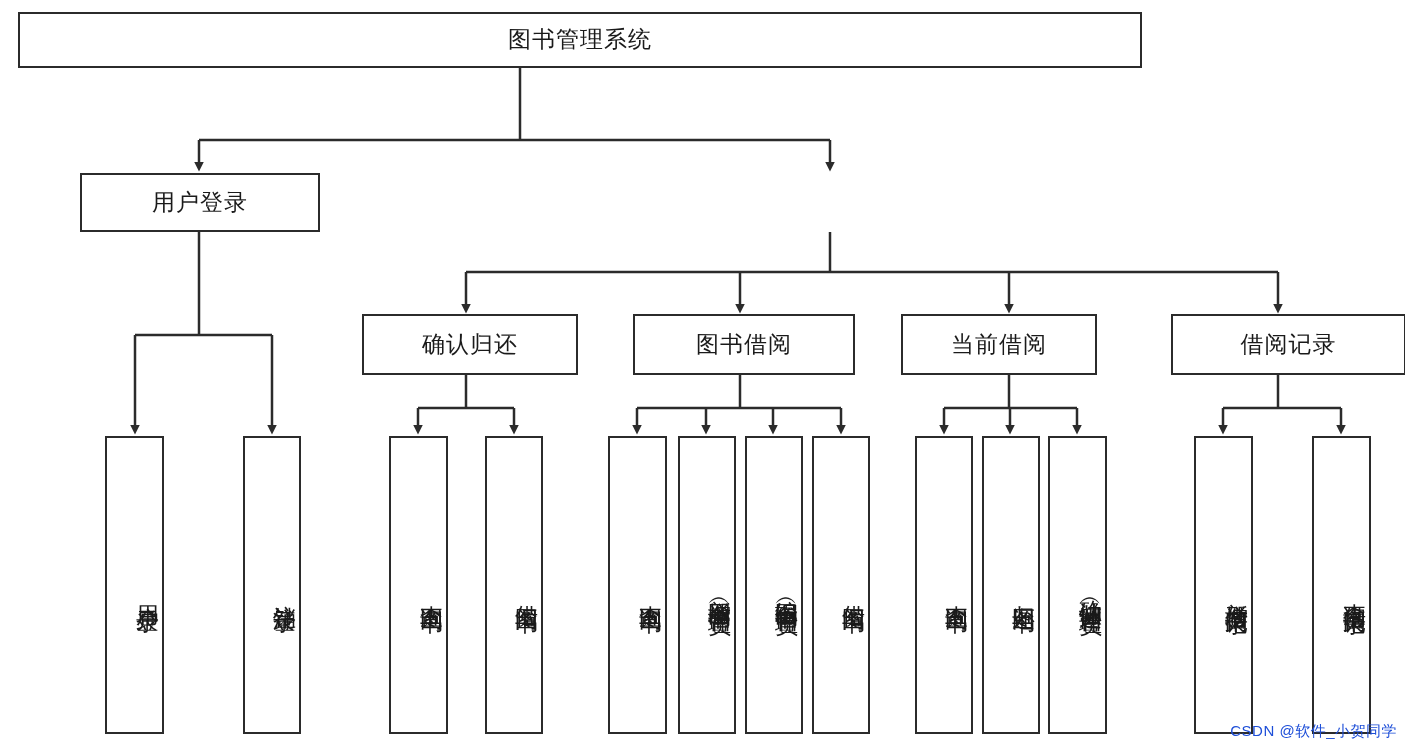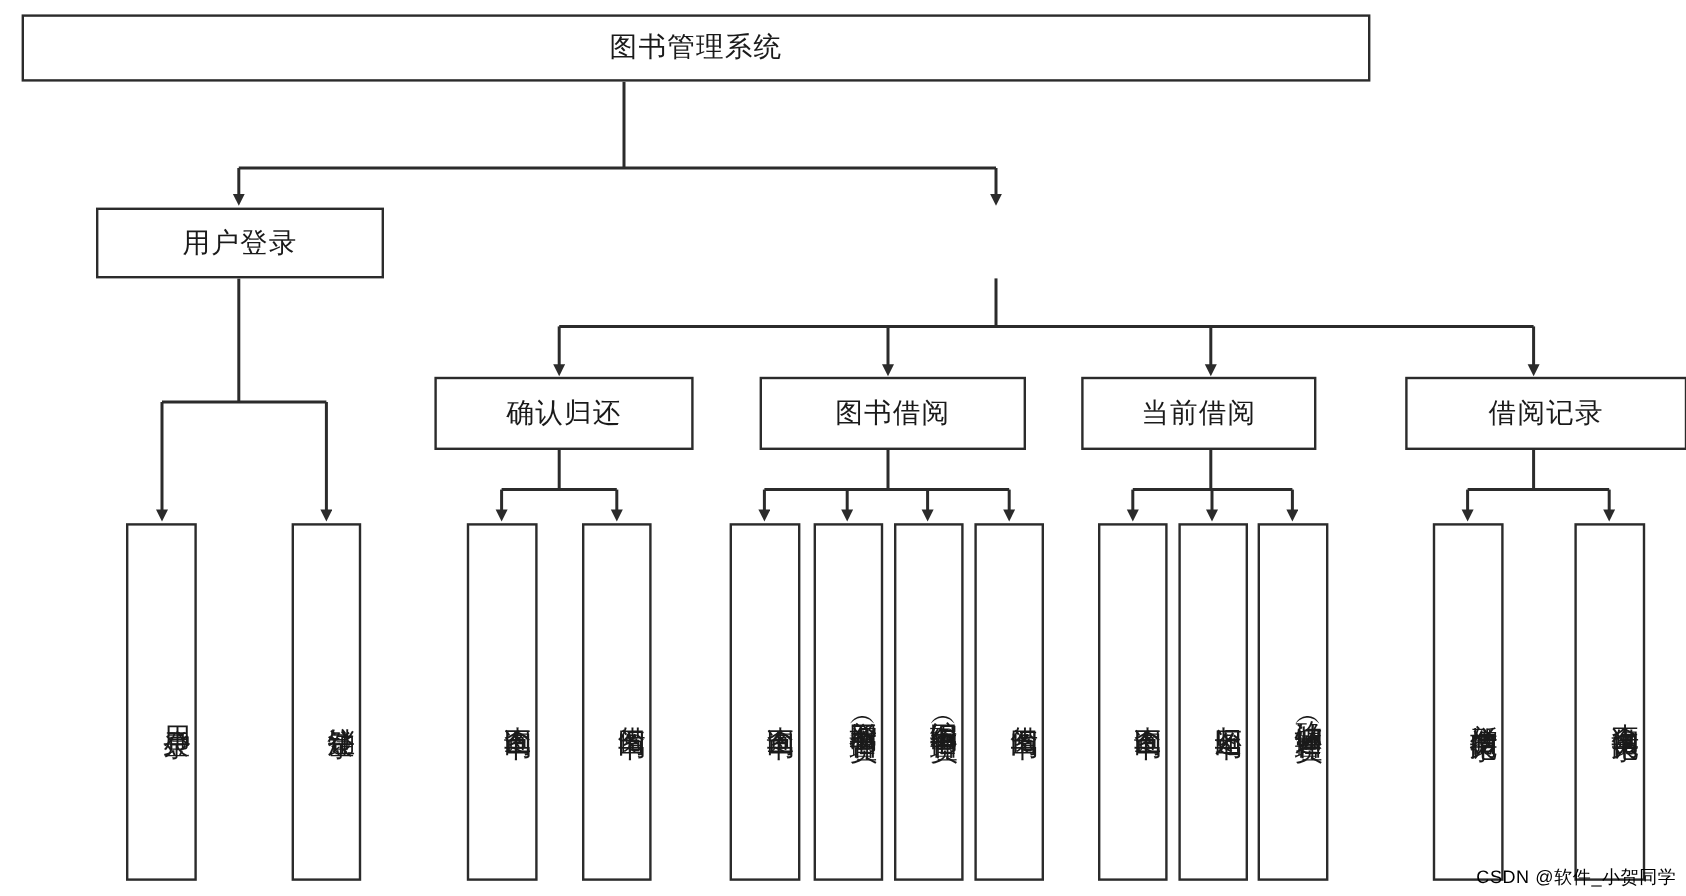--- a/index.html
+++ b/index.html
@@ -4,21 +4,21 @@
 <style>
   html,body{margin:0;padding:0;background:#ffffff;}
   body{font-family:"Liberation Sans","DejaVu Sans",sans-serif;}
   #canvas{position:relative;width:1405px;height:747px;background:#ffffff;overflow:hidden;}
   svg.layer{position:absolute;left:0;top:0;width:1405px;height:747px;}
   .node{position:absolute;box-sizing:border-box;background:#ffffff;border:2px solid #2b2b2b;
         display:flex;align-items:center;justify-content:center;text-align:center;color:#1a1a1a;}
   .node.horiz{font-size:23px;line-height:1.2;letter-spacing:1px;}
   .node.vert{writing-mode:vertical-rl;text-orientation:upright;font-size:23px;line-height:1.25;
              letter-spacing:2px;padding-top:12px;align-items:flex-start;justify-content:center;}
-  .watermark{position:absolute;right:8px;bottom:6px;font-size:15px;color:#000000;
+  .watermark{position:absolute;right:8px;bottom:6px;font-size:15px;color:#1d4ed8;
              letter-spacing:0.5px;white-space:nowrap;}
 </style>
 </head>
 <body>
 
 <div id="canvas">
 
   <svg class="layer" viewBox="0 0 1405 747">
     <defs>
       <marker id="arw" markerWidth="12" markerHeight="12" refX="1.5" refY="5" orient="auto" markerUnits="userSpaceOnUse">

